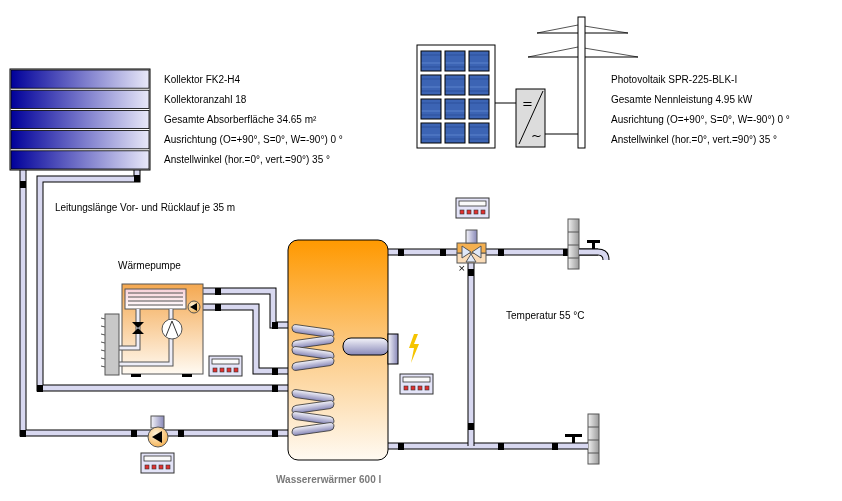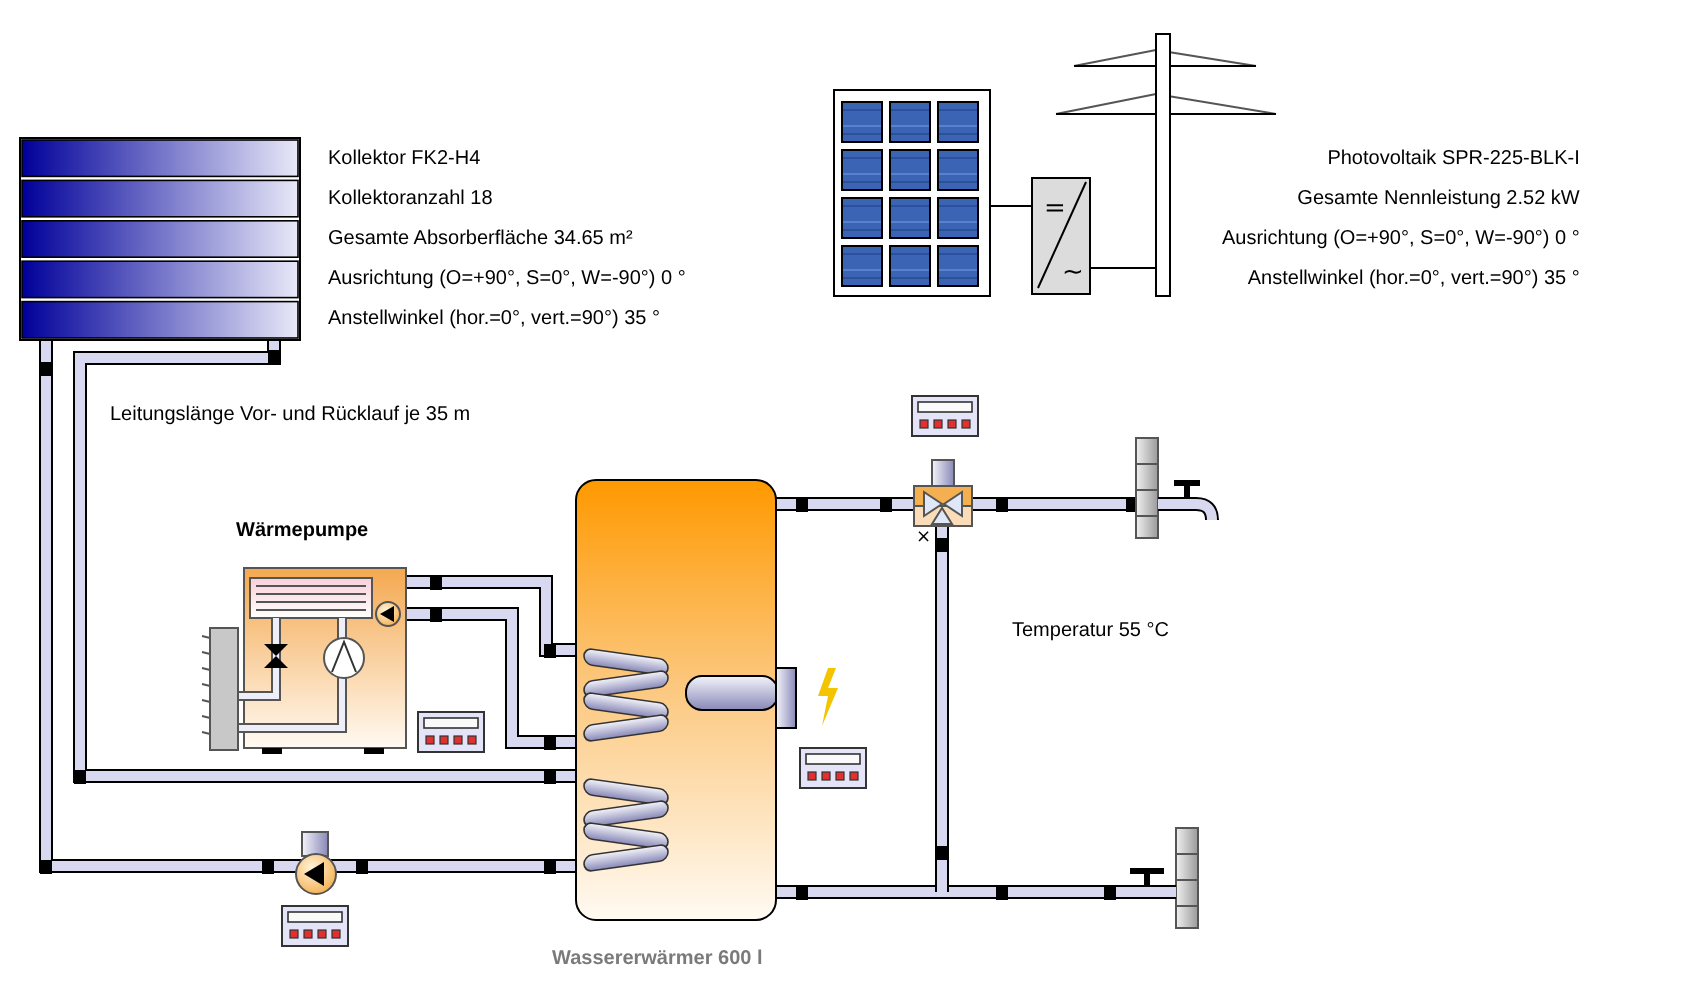--- a/index.html
+++ b/index.html
@@ -292,23 +292,23 @@
 </svg>
 
 <div class="block" style="left:164px;top:70px;">
   <div class="lbl" style="position:static">Kollektor FK2-H4</div>
   <div class="lbl" style="position:static">Kollektoranzahl 18</div>
   <div class="lbl" style="position:static">Gesamte Absorberfläche 34.65 m²</div>
   <div class="lbl" style="position:static">Ausrichtung (O=+90°, S=0°, W=-90°) 0 °</div>
   <div class="lbl" style="position:static">Anstellwinkel (hor.=0°, vert.=90°) 35 °</div>
 </div>
 
-<div class="block" style="left:611px;top:70px;text-align:right;">
+<div class="block" style="left:611px;top:70px;">
   <div class="lbl" style="position:static">Photovoltaik SPR-225-BLK-I</div>
-  <div class="lbl" style="position:static">Gesamte Nennleistung 2.52 kW</div>
+  <div class="lbl" style="position:static">Gesamte Nennleistung 4.95 kW</div>
   <div class="lbl" style="position:static">Ausrichtung (O=+90°, S=0°, W=-90°) 0 °</div>
   <div class="lbl" style="position:static">Anstellwinkel (hor.=0°, vert.=90°) 35 °</div>
 </div>
 
 <div class="lbl" style="left:55px;top:198px;">Leitungslänge Vor- und Rücklauf je 35 m</div>
-<div class="lbl" style="left:118px;top:256px;font-weight:bold;">Wärmepumpe</div>
+<div class="lbl" style="left:118px;top:256px;">Wärmepumpe</div>
 <div class="lbl" style="left:506px;top:296px;margin-top:10px;">Temperatur 55 °C</div>
 <div class="lbl gray" style="left:276px;top:470px;font-weight:bold;">Wassererwärmer 600 l</div>
 
 </body></html>

